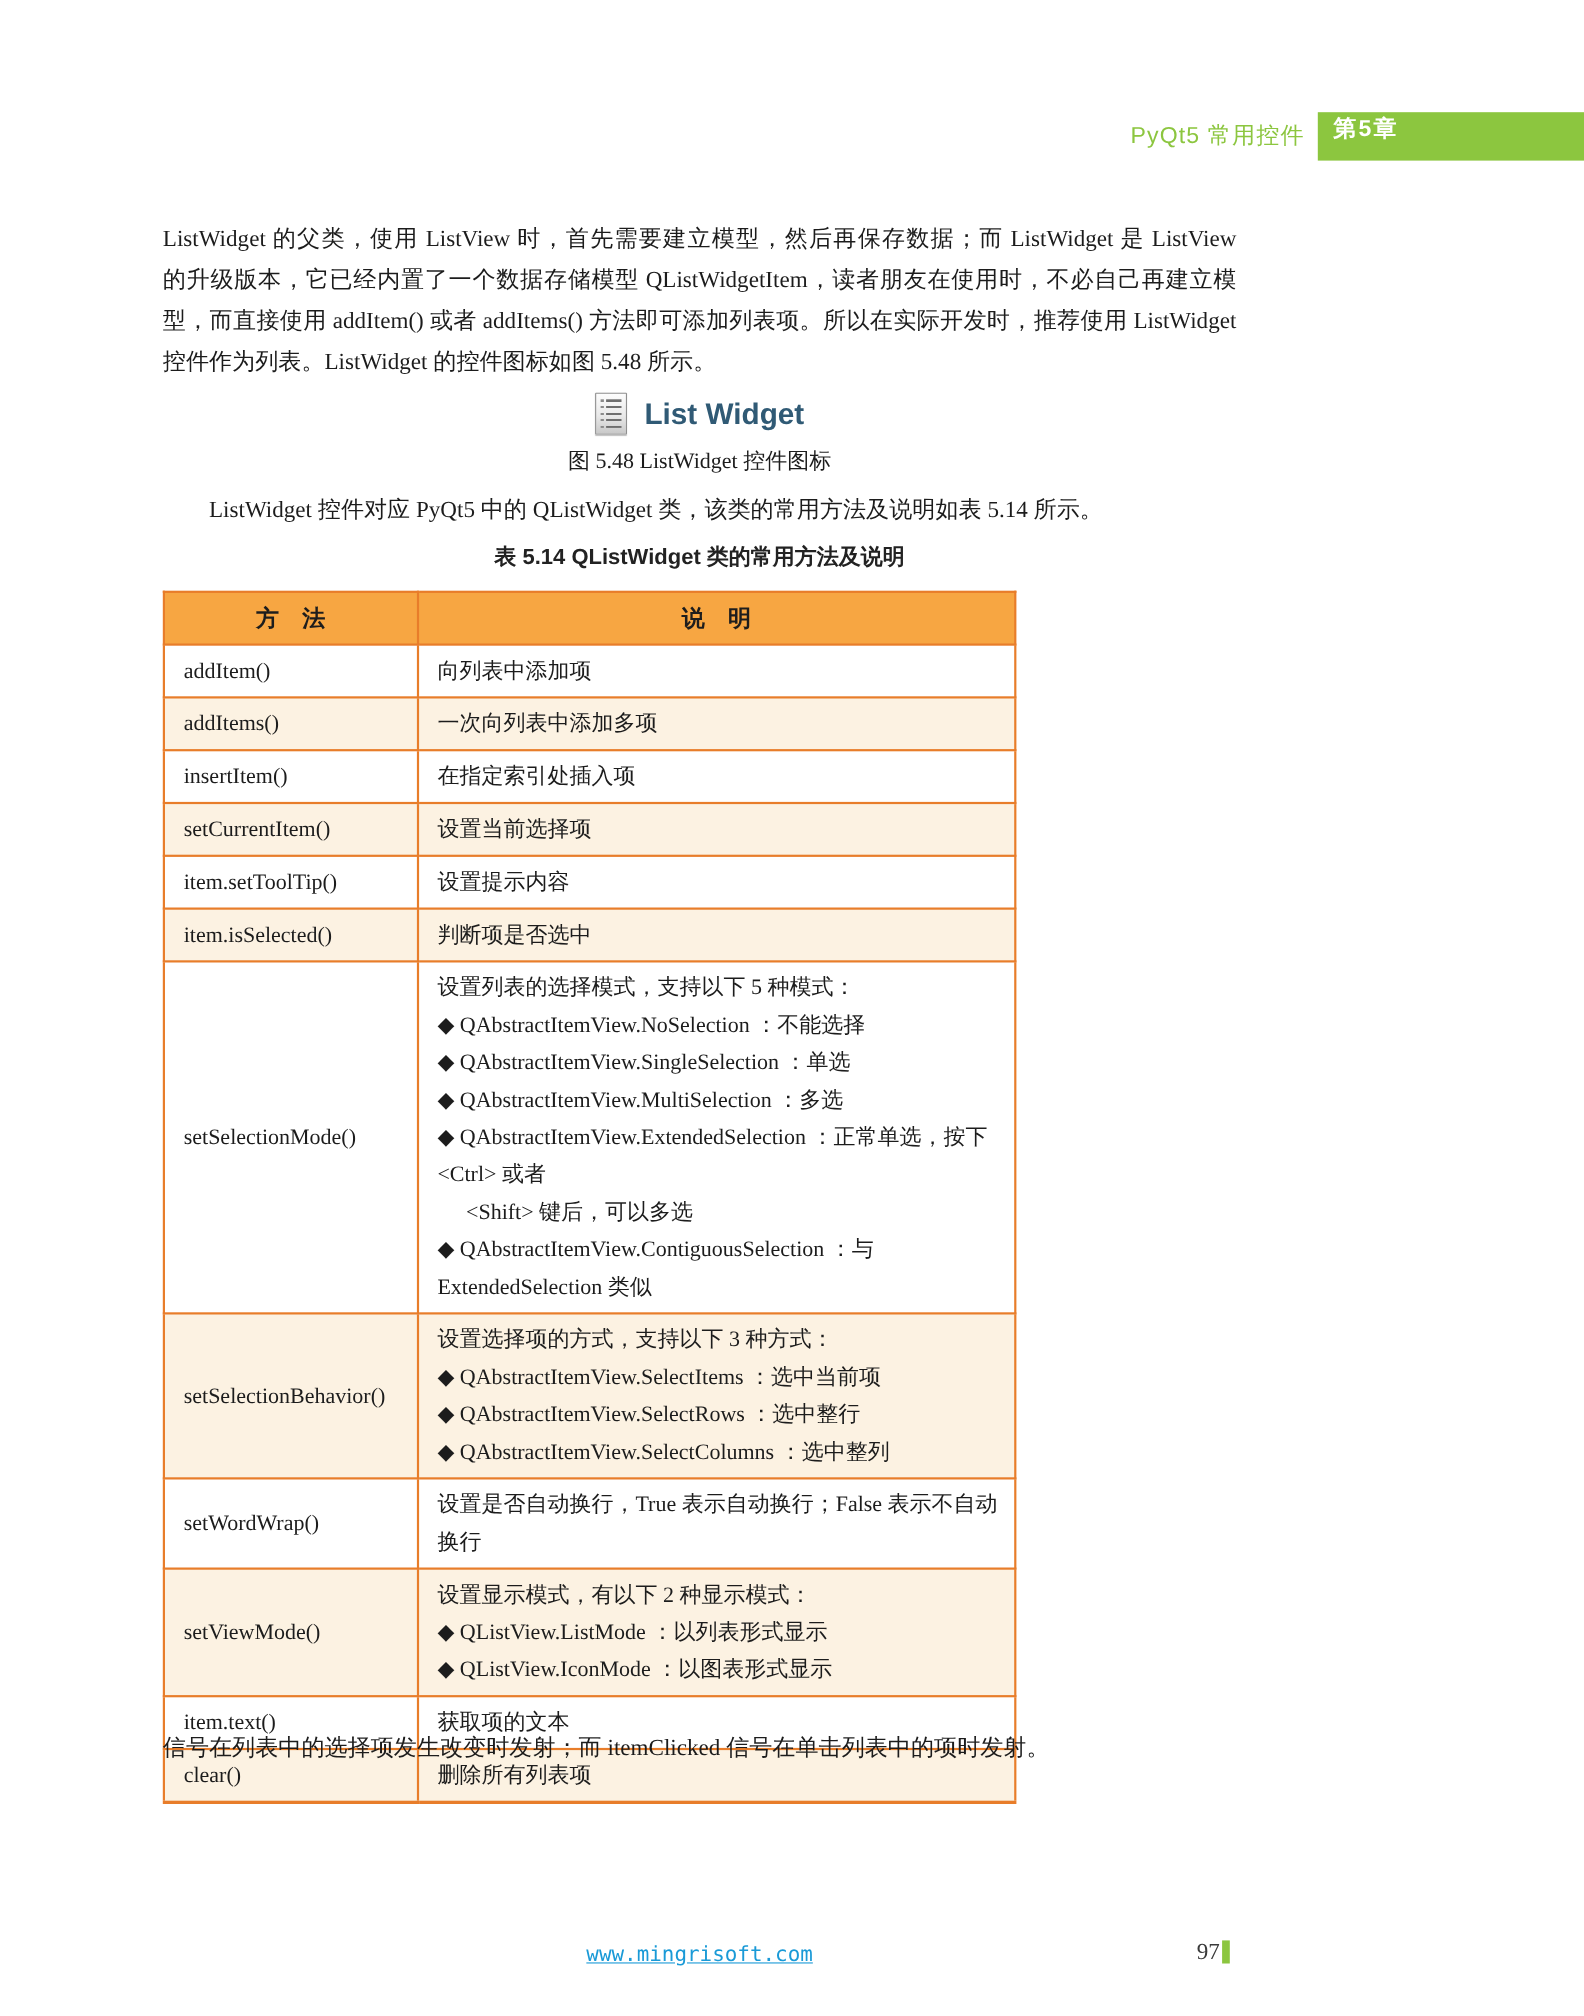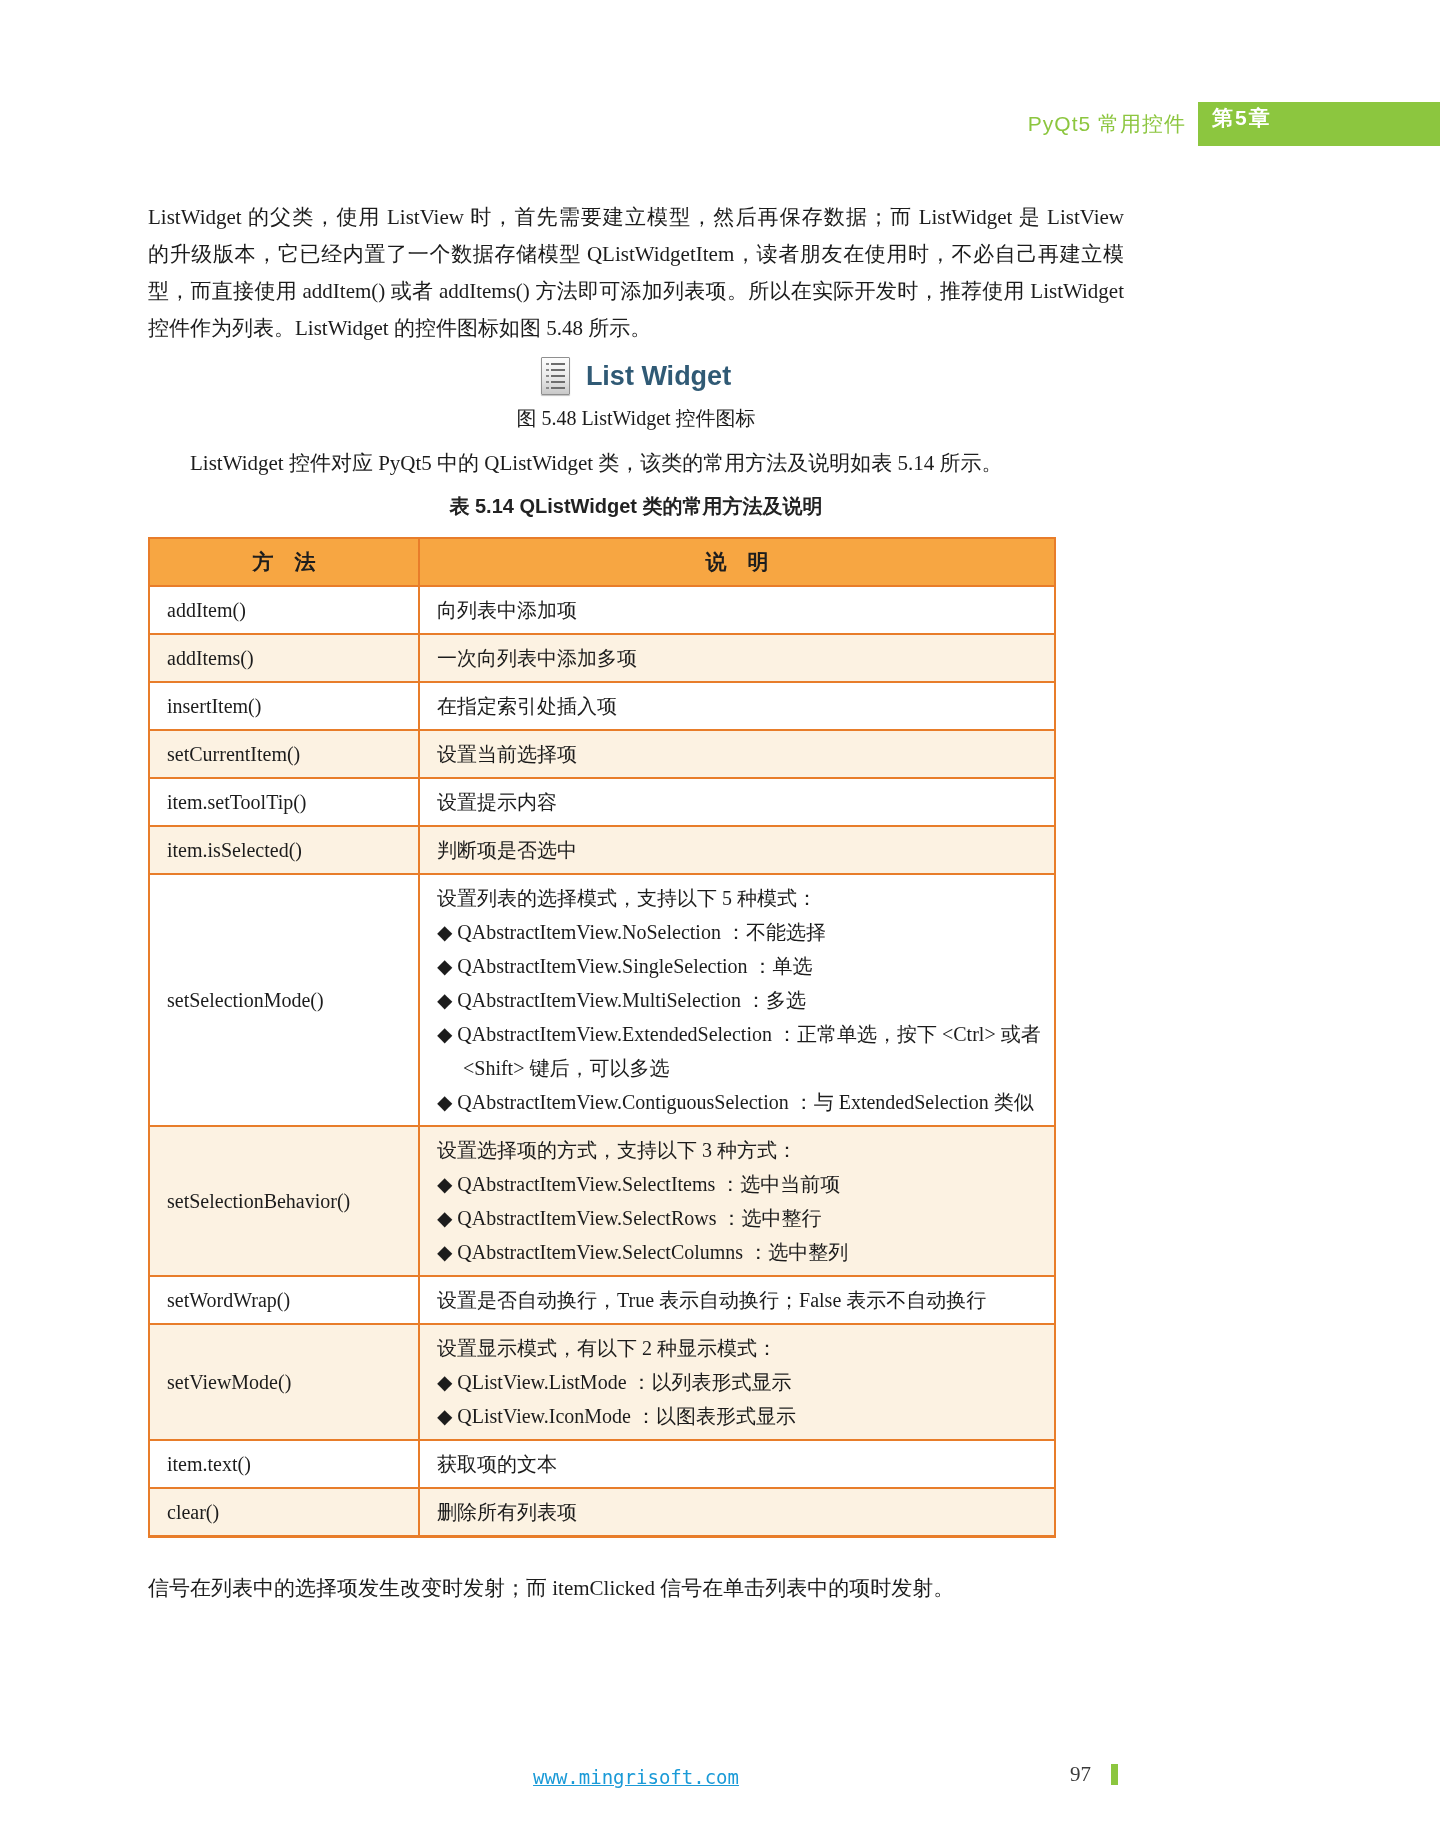--- a/index.html
+++ b/index.html
@@ -77,21 +77,21 @@
     position:absolute;left:148px;top:449px;width:976px;
     font-size:21px;text-indent:2em;
   }
   
   .table-title{
     position:absolute;left:148px;top:493px;width:976px;
     text-align:center;
     font-family:"Liberation Sans","DejaVu Sans",sans-serif;
     font-size:20px;font-weight:bold;color:#222;
   }
-  .methods-table-wrap{position:absolute;left:148px;top:537px;width:908px;}
+  .methods-table-wrap{position:absolute;left:148px;top:537px;width:776px;}
   table.methods{
     width:100%;border-collapse:collapse;table-layout:fixed;
     font-size:20px;
   }
   table.methods col.c1{width:29.8%;}
   table.methods th{
     background:var(--orange-header);
     font-family:"Liberation Sans","DejaVu Sans",sans-serif;
     font-size:21px;font-weight:600;color:#1d1d1d;
     height:48px;text-align:center;
@@ -121,21 +121,21 @@
     position:absolute;left:148px;top:1766px;width:976px;
     text-align:center;
   }
   .footer-url a{
     font-family:"DejaVu Sans Mono","Liberation Mono",monospace;
     font-size:19px;color:var(--link-blue);
     text-decoration:underline;cursor:pointer;
   }
   .page-num{
     position:absolute;top:1762px;right:322px;
-    display:flex;align-items:center;gap:20px;
+    display:flex;align-items:center;gap:2px;
   }
   .page-num .num{font-size:21px;color:#3a3a3a;}
   .page-num .bar{width:7px;height:21px;background:var(--green);}
 </style>
 </head>
 <body>
 
 <div class="page">
 
   <div class="chapter-header">

